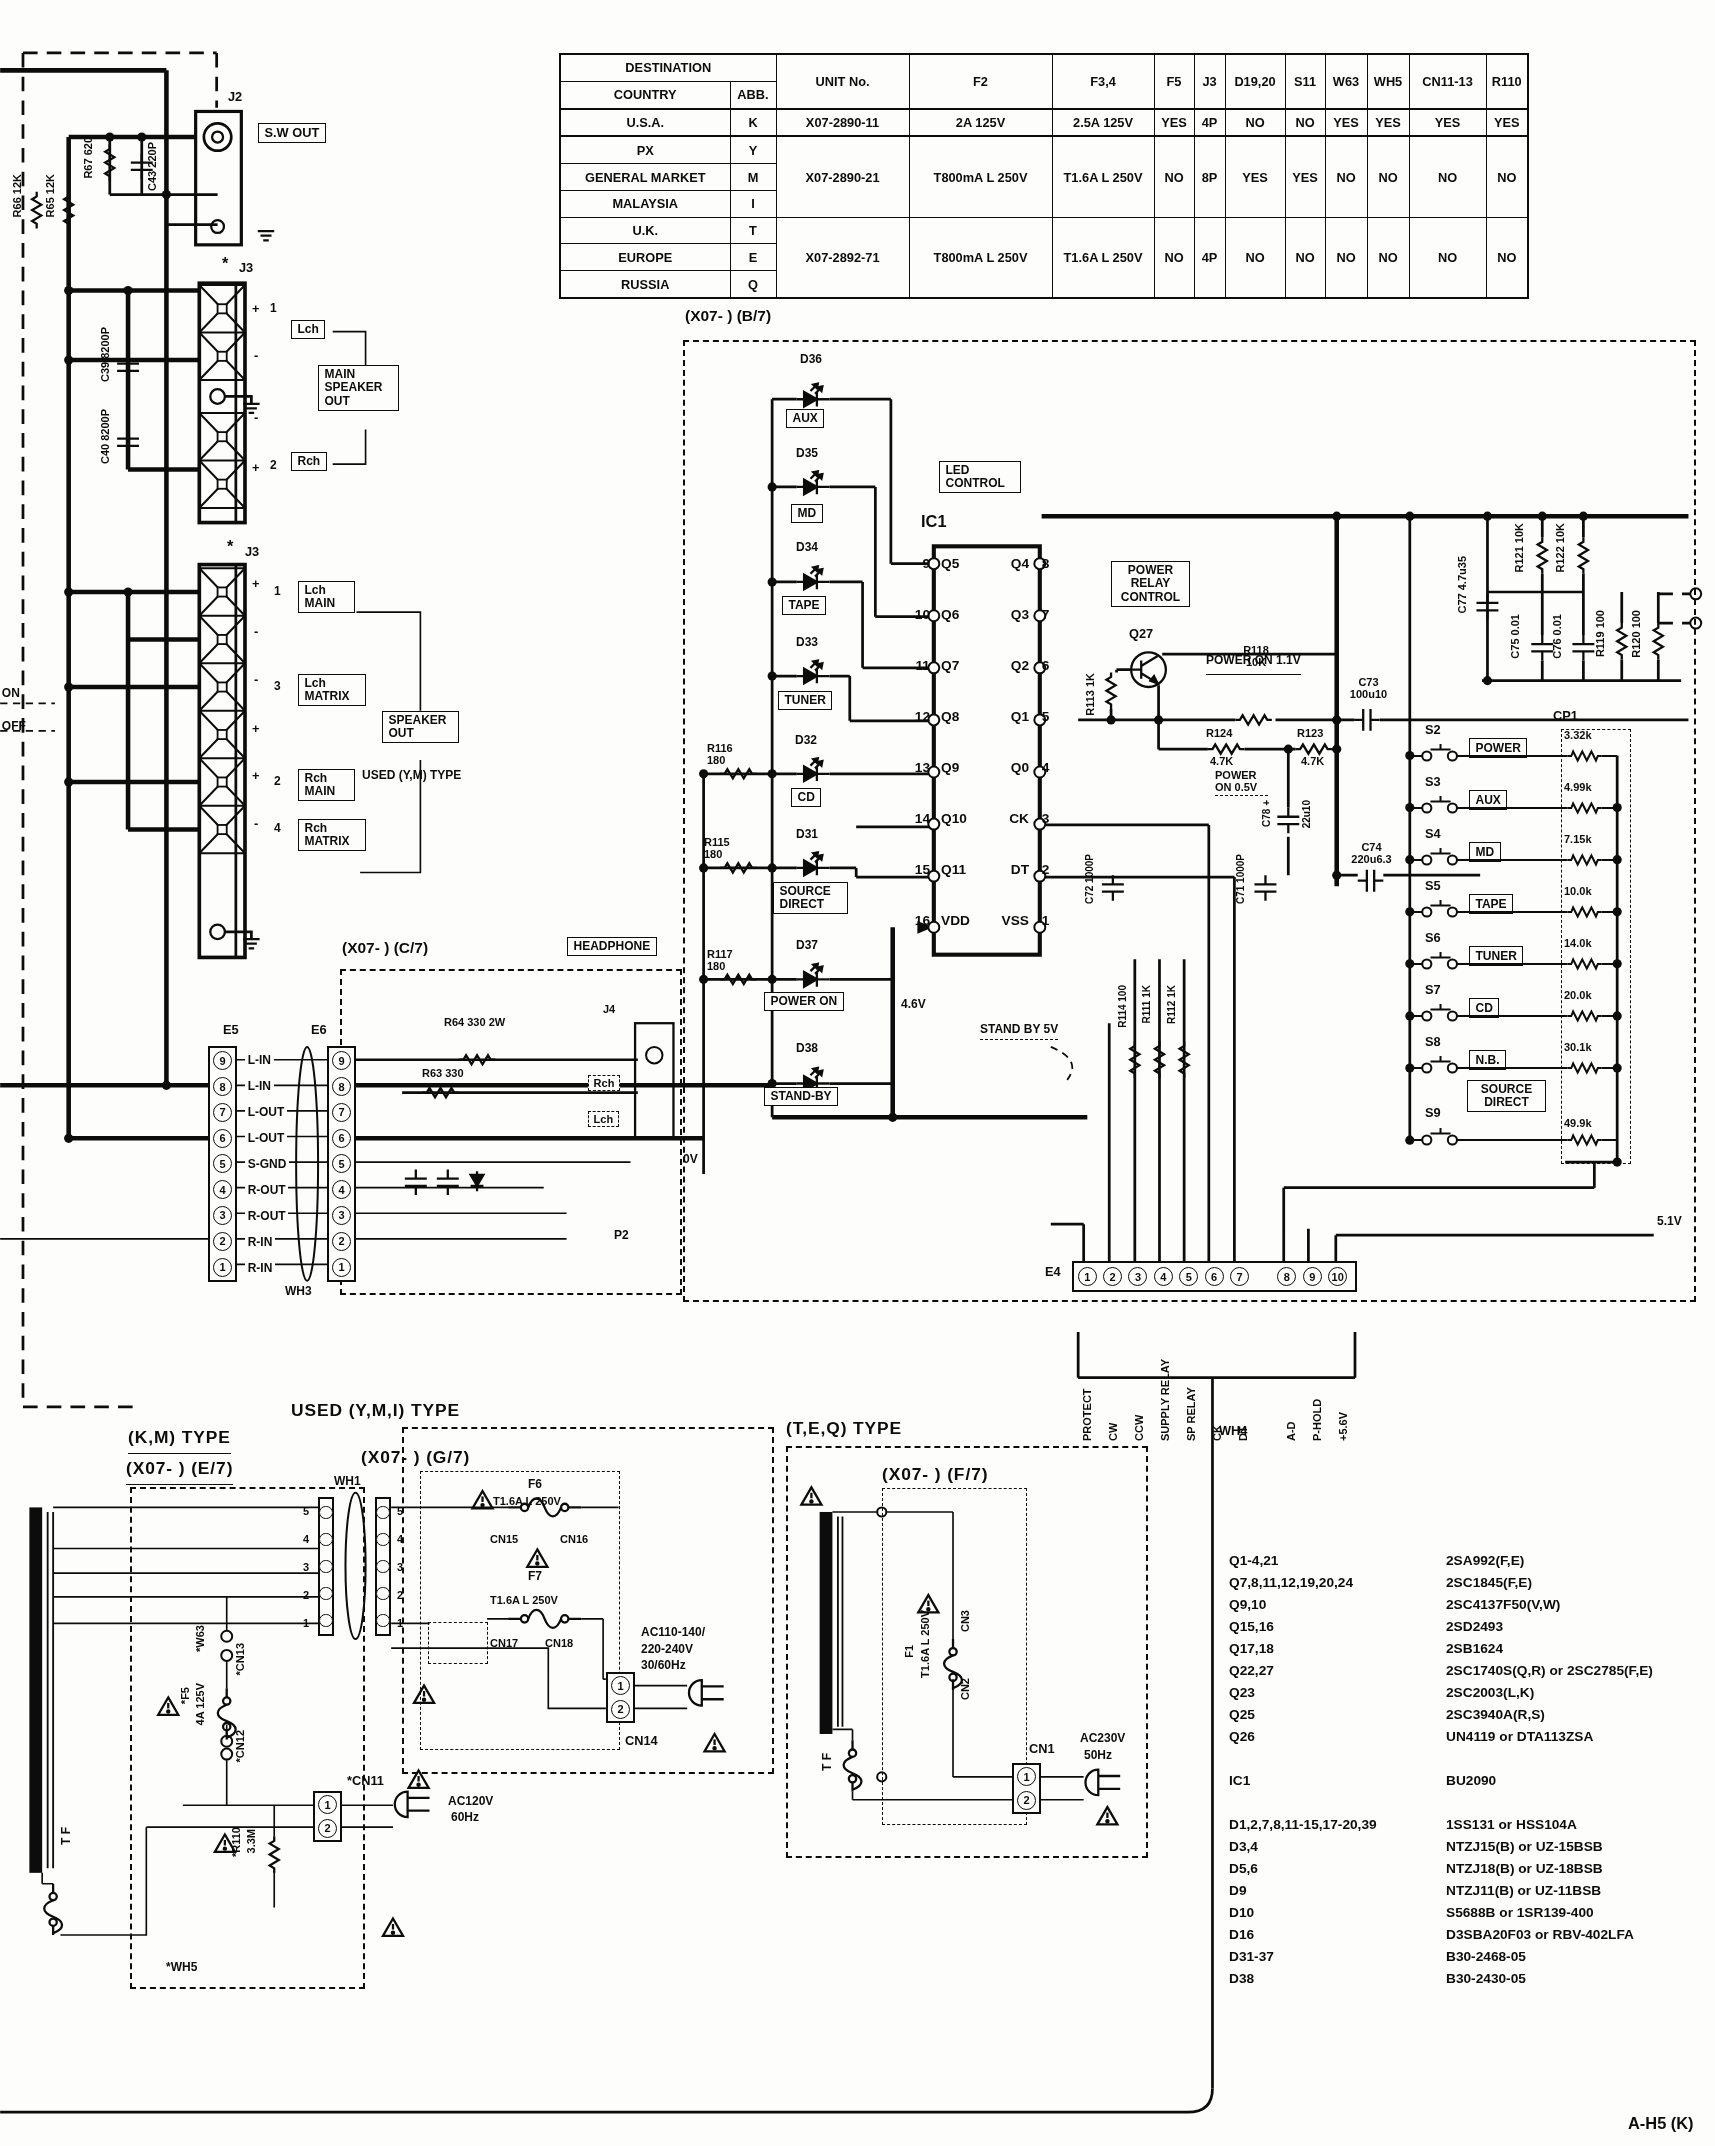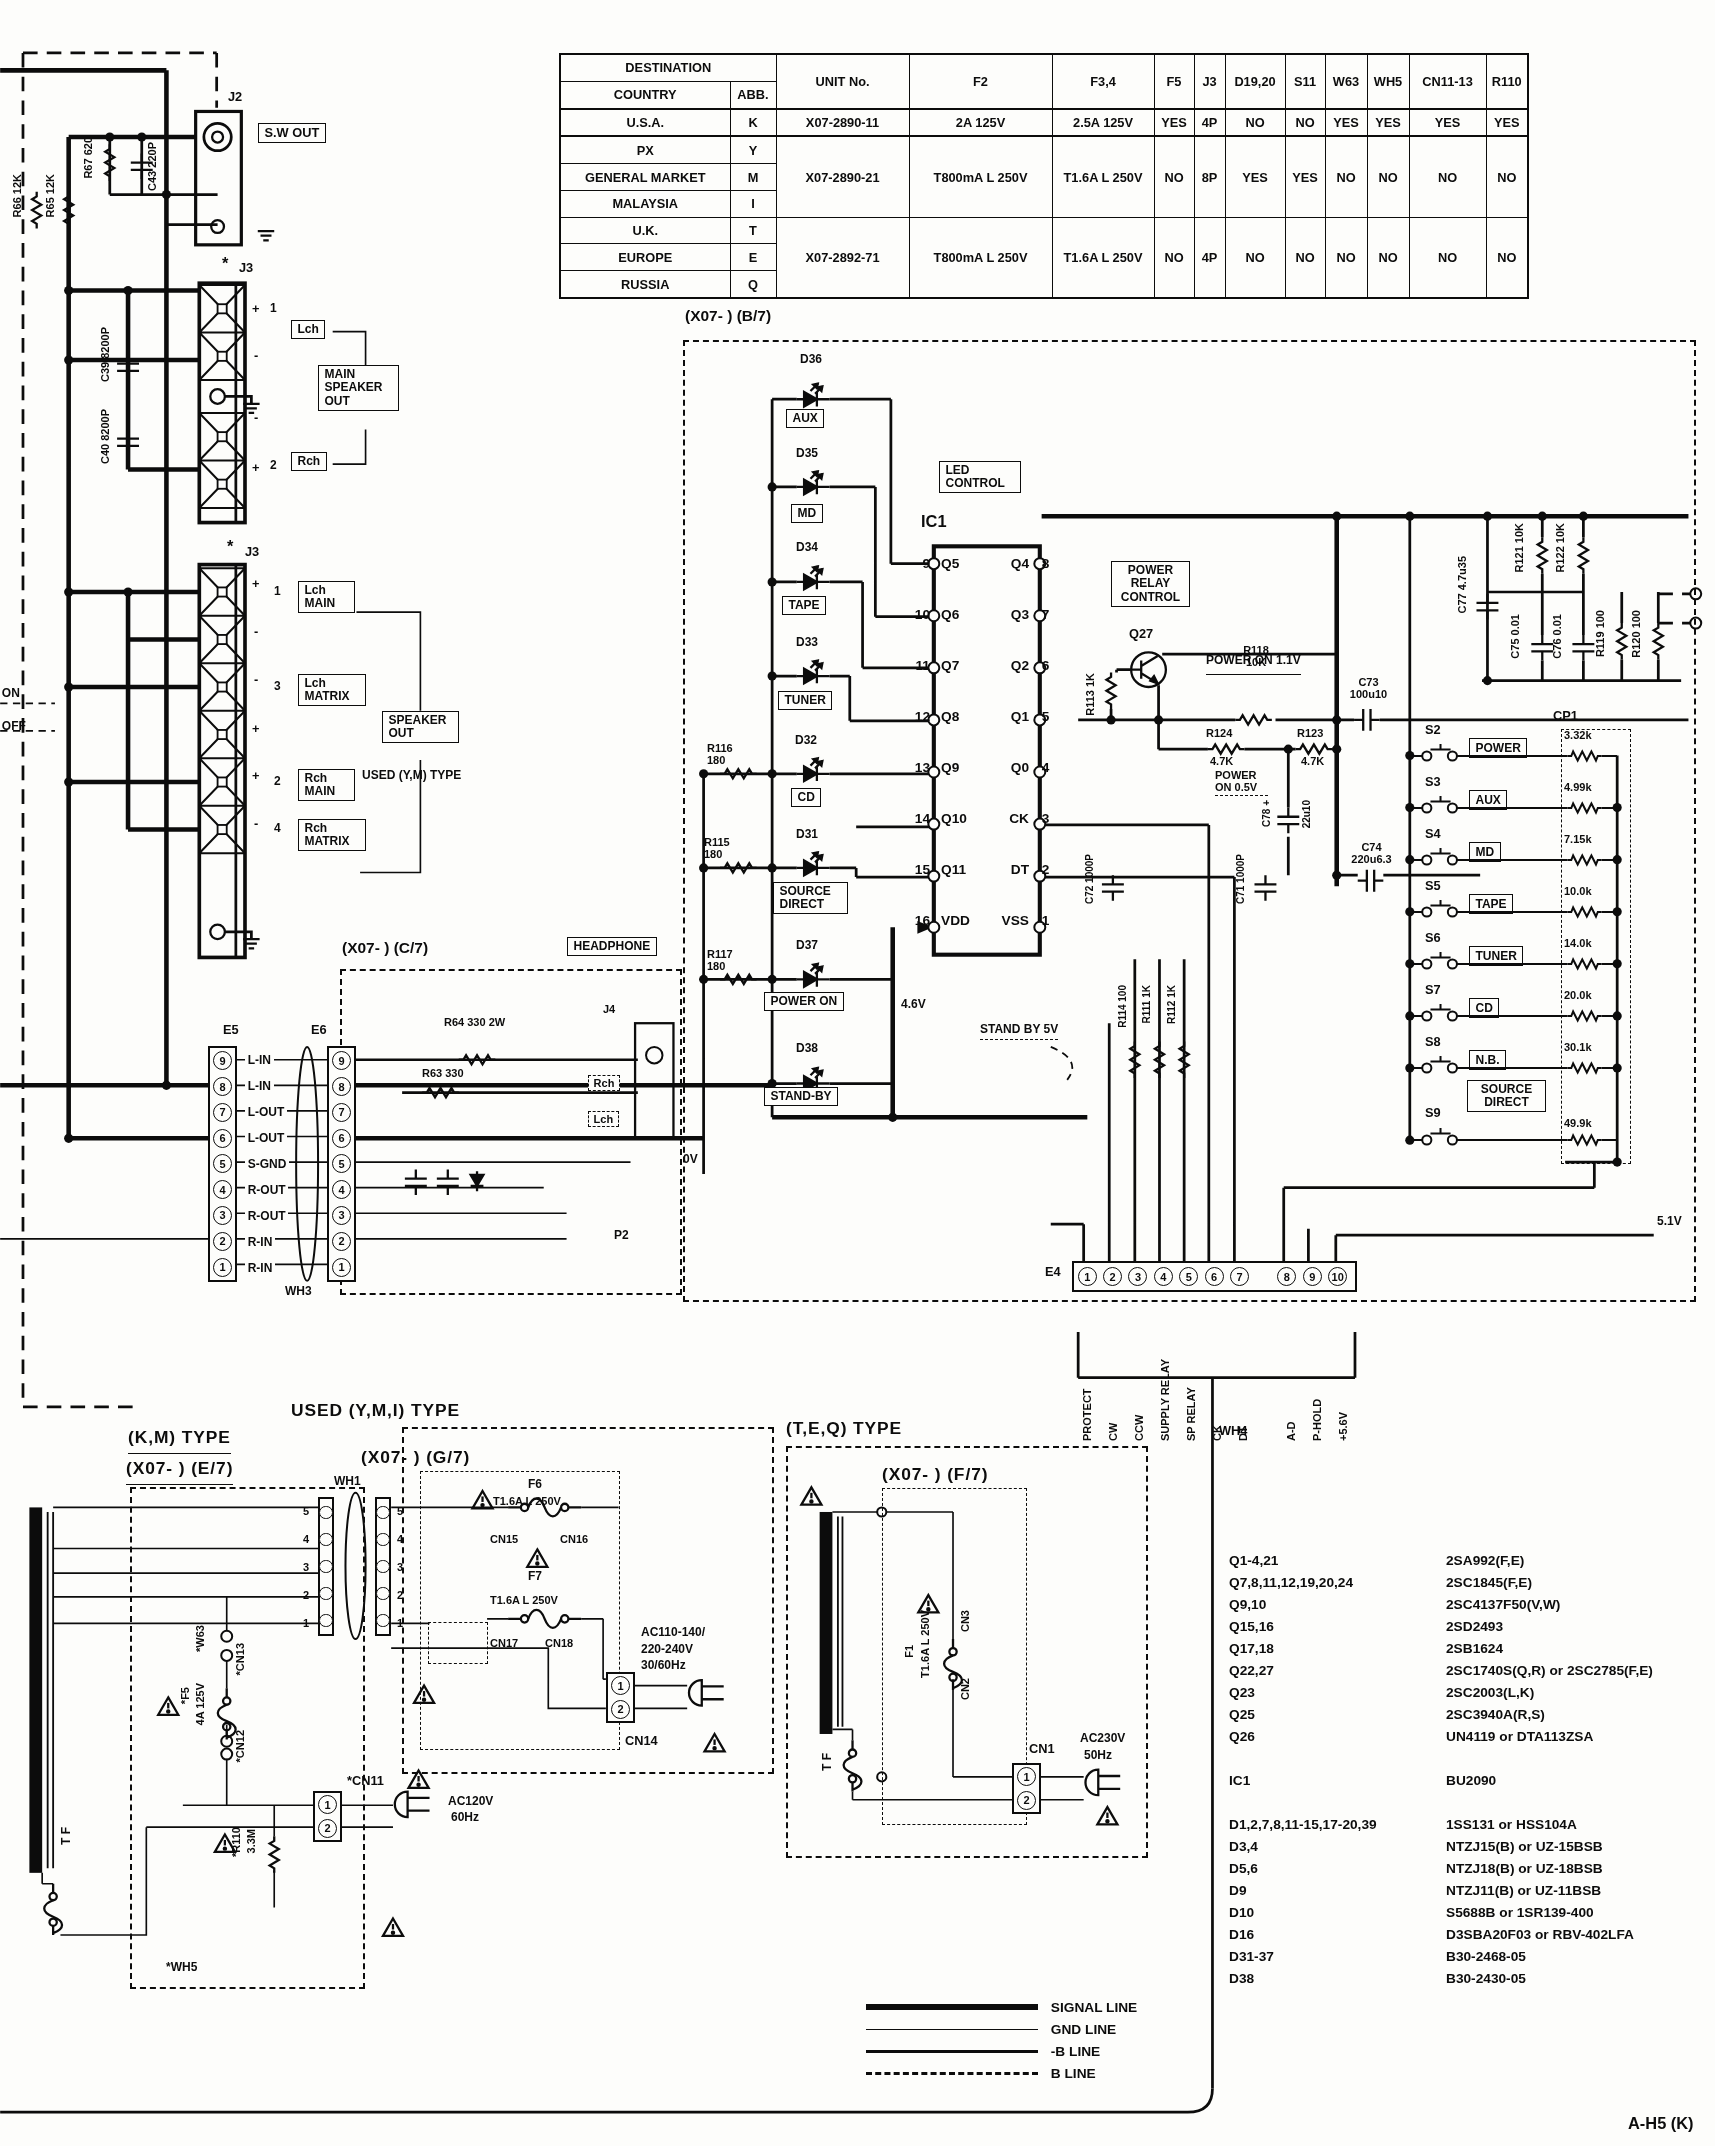--- a/index.html
+++ b/index.html
@@ -986,35 +986,17 @@
       <div class="prow"><span class="ref">D1,2,7,8,11-15,17-20,39</span><span class="val">1SS131 or HSS104A</span></div>
       <div class="prow"><span class="ref">D3,4</span><span class="val">NTZJ15(B) or UZ-15BSB</span></div>
       <div class="prow"><span class="ref">D5,6</span><span class="val">NTZJ18(B) or UZ-18BSB</span></div>
       <div class="prow"><span class="ref">D9</span><span class="val">NTZJ11(B) or UZ-11BSB</span></div>
       <div class="prow"><span class="ref">D10</span><span class="val">S5688B or 1SR139-400</span></div>
       <div class="prow"><span class="ref">D16</span><span class="val">D3SBA20F03 or RBV-402LFA</span></div>
       <div class="prow"><span class="ref">D31-37</span><span class="val">B30-2468-05</span></div>
       <div class="prow"><span class="ref">D38</span><span class="val">B30-2430-05</span></div>
 </div>
 
-<div class="legend">
-  <div class="lgrow">
-        <span class="line thick"></span>
-        <span>SIGNAL LINE</span>
-      </div>
-      <div class="lgrow">
-        <span class="line thin"></span>
-        <span>GND LINE</span>
-      </div>
-      <div class="lgrow">
-        <span class="line mid"></span>
-        <span>-B LINE</span>
-      </div>
-      <div class="lgrow">
-        <span class="line dash"></span>
-        <span>B LINE</span>
-      </div>
-</div>
 
 <div class="lb f18" style="left:1628px;top:2114px">A-H5 (K)</div>
 
 </div>
 
 
 </body></html>

